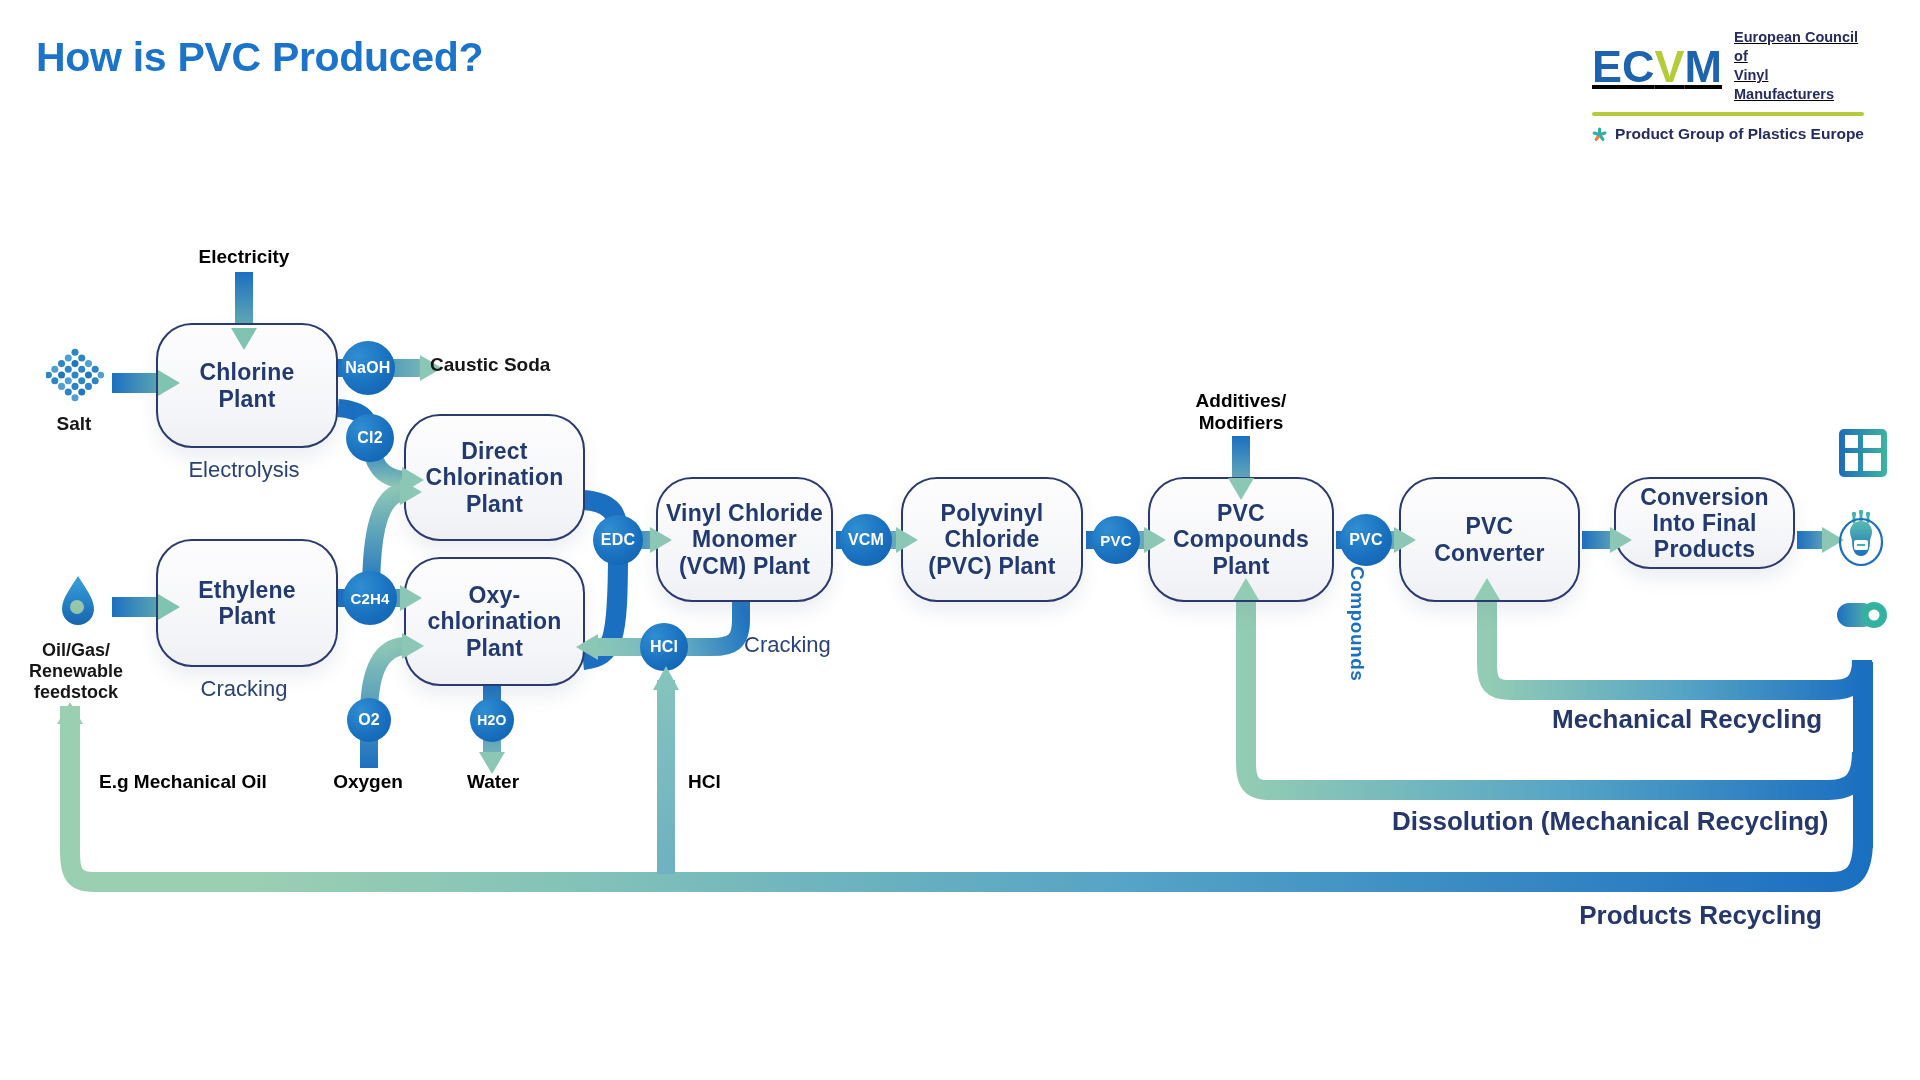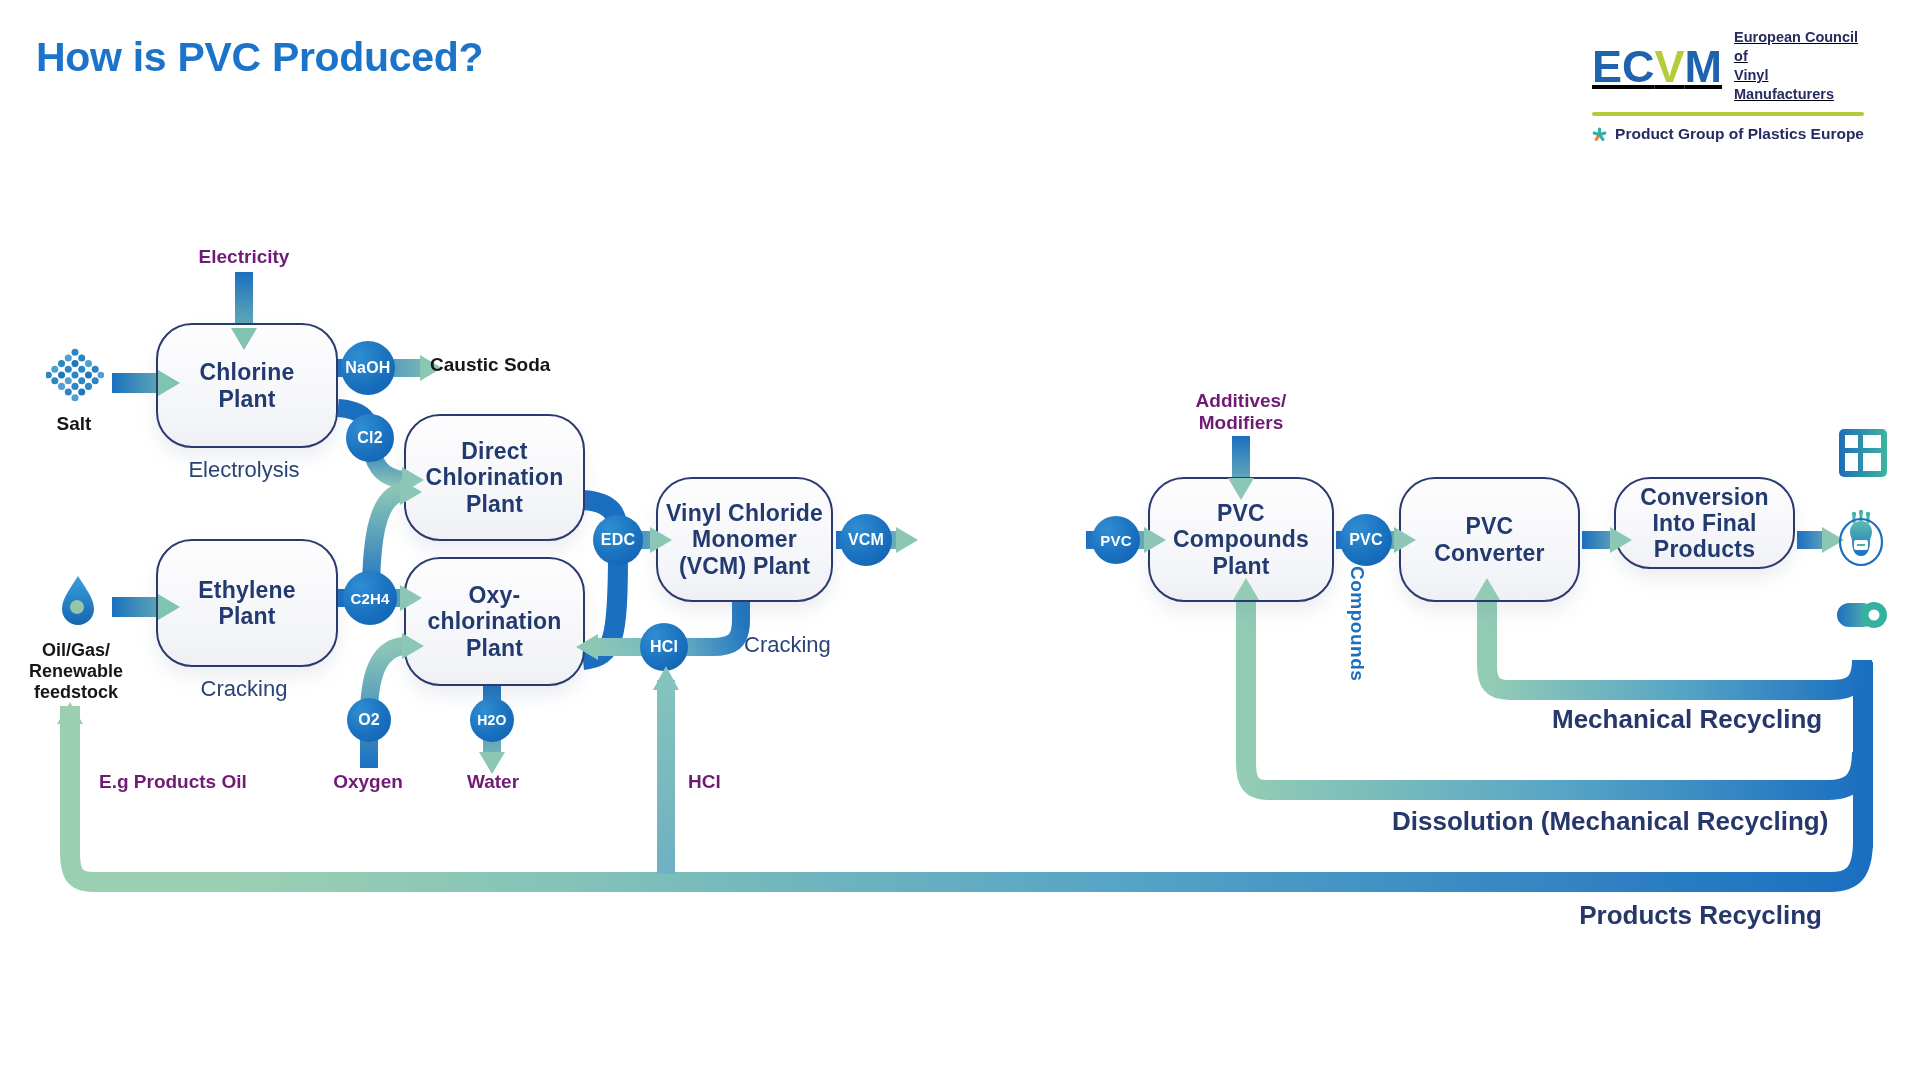--- a/index.html
+++ b/index.html
@@ -13,21 +13,21 @@
        background:linear-gradient(180deg,#fdfdfe 0%,#f4f5f8 75%,#eef0f4 100%);
        box-shadow:0 10px 18px rgba(100,115,150,.12);
        display:flex;align-items:center;justify-content:center;text-align:center;
        color:#223a70;font-size:23px;font-weight:600;line-height:1.14;
        white-space:pre-line;letter-spacing:.2px;}
   .circle{position:absolute;z-index:3;border-radius:50%;
           background:radial-gradient(circle at 32% 28%,#2f8ed2 0%,#1a71bf 55%,#0e5fae 100%);
           color:#fff;font-weight:700;display:flex;align-items:center;justify-content:center;
           letter-spacing:.2px;}
   svg.arrows{position:absolute;left:0;top:0;z-index:4;pointer-events:none;}
-  .lbl{position:absolute;z-index:5;font-weight:700;font-size:19px;color:#701a75;
+  .lbl{position:absolute;z-index:5;font-weight:700;font-size:19px;color:#000000;
        white-space:pre-line;line-height:1.18;}
   .lbl.dark{color:#161616;}
   .lbl.italic{font-weight:500;font-size:22px;color:#2a4377;}
   .lbl.recycle{font-size:26px;font-weight:600;color:#26386b;white-space:nowrap;}
   .lbl.compounds-v{writing-mode:vertical-rl;font-size:19px;font-weight:600;color:#1b6fc0;
                    letter-spacing:.5px;}
   .center{text-align:center;}
   .right{text-align:right;}
 
   
@@ -174,20 +174,23 @@
 Chlorination
 Plant</div>
   <div class="box" style="left:404px;top:557px;width:181px;height:129px;">Oxy-
 chlorination
 Plant</div>
   <div class="box" style="left:156px;top:539px;width:182px;height:128px;">Ethylene
 Plant</div>
   <div class="box" style="left:656px;top:477px;width:177px;height:125px;">Vinyl Chloride
 Monomer
 (VCM) Plant</div>
+  <div class="box" style="left:901px;top:477px;width:182px;height:125px;">Polyvinyl
+Chloride
+(PVC) Plant</div>
   <div class="box" style="left:1148px;top:477px;width:186px;height:125px;">PVC
 Compounds
 Plant</div>
   <div class="box" style="left:1399px;top:477px;width:181px;height:125px;">PVC
 Converter</div>
   <div class="box" style="left:1614px;top:477px;width:181px;height:92px;">Conversion
 Into Final
 Products</div>
 
   <div class="circle" style="left:341px;top:341px;width:54px;height:54px;font-size:16px;">NaOH</div>
@@ -249,21 +252,21 @@
   </div>
 
   <div class="lbl center" style="left:174px;top:246px;width:140px;">Electricity</div>
   <div class="lbl dark center" style="left:38px;top:413px;width:72px;">Salt</div>
   <div class="lbl dark" style="left:430px;top:354px;width:180px;">Caustic Soda</div>
   <div class="lbl italic center" style="left:174px;top:457px;width:140px;">Electrolysis</div>
   <div class="lbl dark center" style="left:16px;top:640px;width:120px;font-size:18px;">Oil/Gas/
 Renewable
 feedstock</div>
   <div class="lbl italic center" style="left:178px;top:676px;width:132px;">Cracking</div>
-  <div class="lbl" style="left:99px;top:771px;width:200px;">E.g Products Oil</div>
+  <div class="lbl" style="left:99px;top:771px;width:200px;">E.g Mechanical Oil</div>
   <div class="lbl center" style="left:328px;top:771px;width:80px;">Oxygen</div>
   <div class="lbl center" style="left:460px;top:771px;width:66px;">Water</div>
   <div class="lbl" style="left:688px;top:771px;width:60px;">HCl</div>
   <div class="lbl italic" style="left:744px;top:632px;width:110px;">Cracking</div>
   <div class="lbl center" style="left:1171px;top:390px;width:140px;line-height:1.15;">Additives/
 Modifiers</div>
   <div class="lbl compounds-v" style="left:1346px;top:566px;height:140px;">Compounds</div>
   <div class="lbl recycle right" style="left:1552px;top:704px;width:270px;">Mechanical Recycling</div>
   <div class="lbl recycle right" style="left:1392px;top:806px;width:430px;">Dissolution (Mechanical Recycling)</div>
   <div class="lbl recycle right" style="left:1552px;top:900px;width:270px;">Products Recycling</div>

